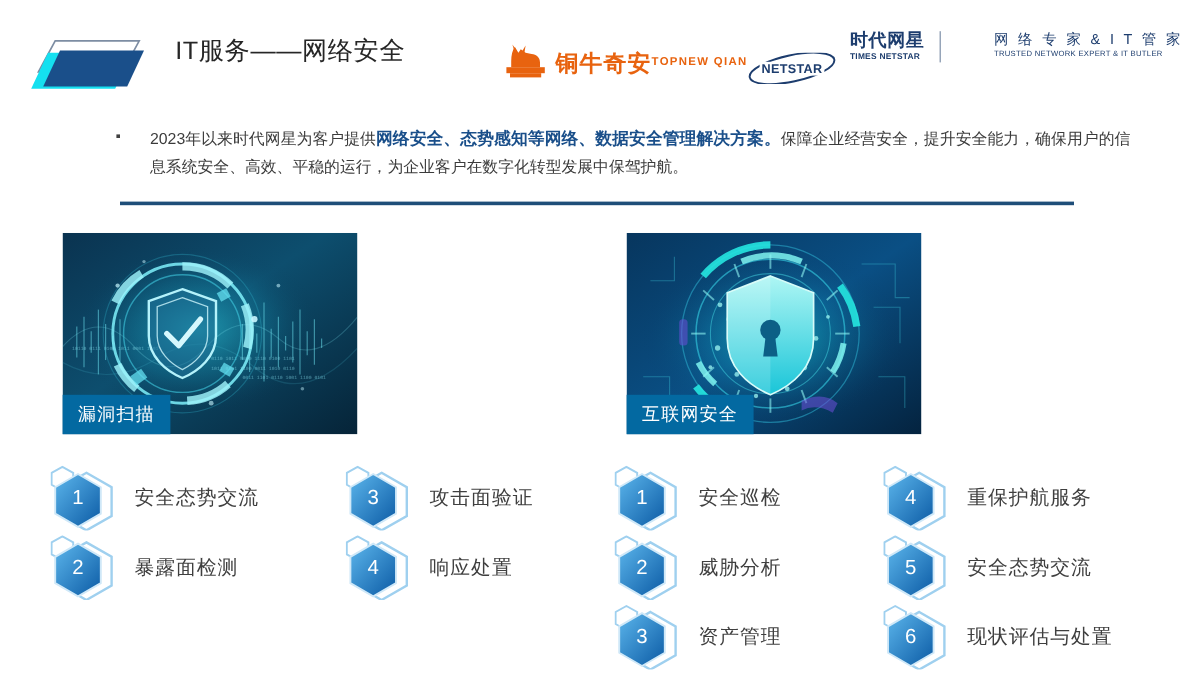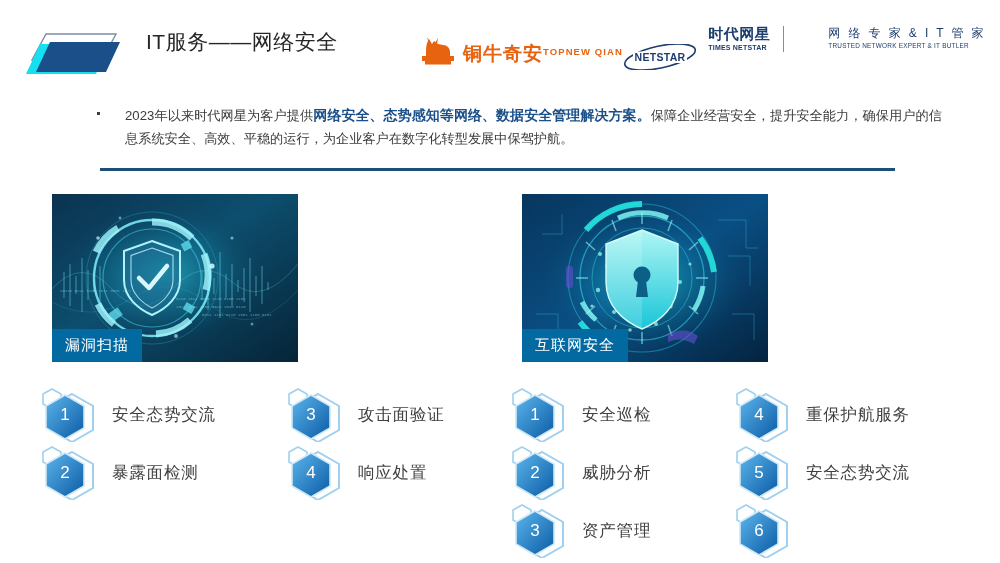--- a/index.html
+++ b/index.html
@@ -447,16 +447,17 @@
     </div>
     <div class="hex-item">
       <div class="hex-badge">
         <svg width="62" height="54" viewBox="0 0 62 54">
           <polygon points="30,6 51,18 51,42 30,54 9,42 9,18" fill="none" stroke="#9fd0ef" stroke-width="2"></polygon>
           <polygon points="10,1 19,6 19,16 10,21 1,16 1,6" fill="none" stroke="#9fd0ef" stroke-width="1.6"></polygon>
           <polygon points="23,7 42,18 42,40 23,51 4,40 4,18" fill="url(#hg1)" stroke="#cfe8f8" stroke-width="1.6"></polygon>
         </svg>
         <div class="hex-num">6</div>
       </div>
+      <span class="hex-label">现状评估与处置</span>
     </div>
   </div>
 
 </div>
 
 </body></html>

